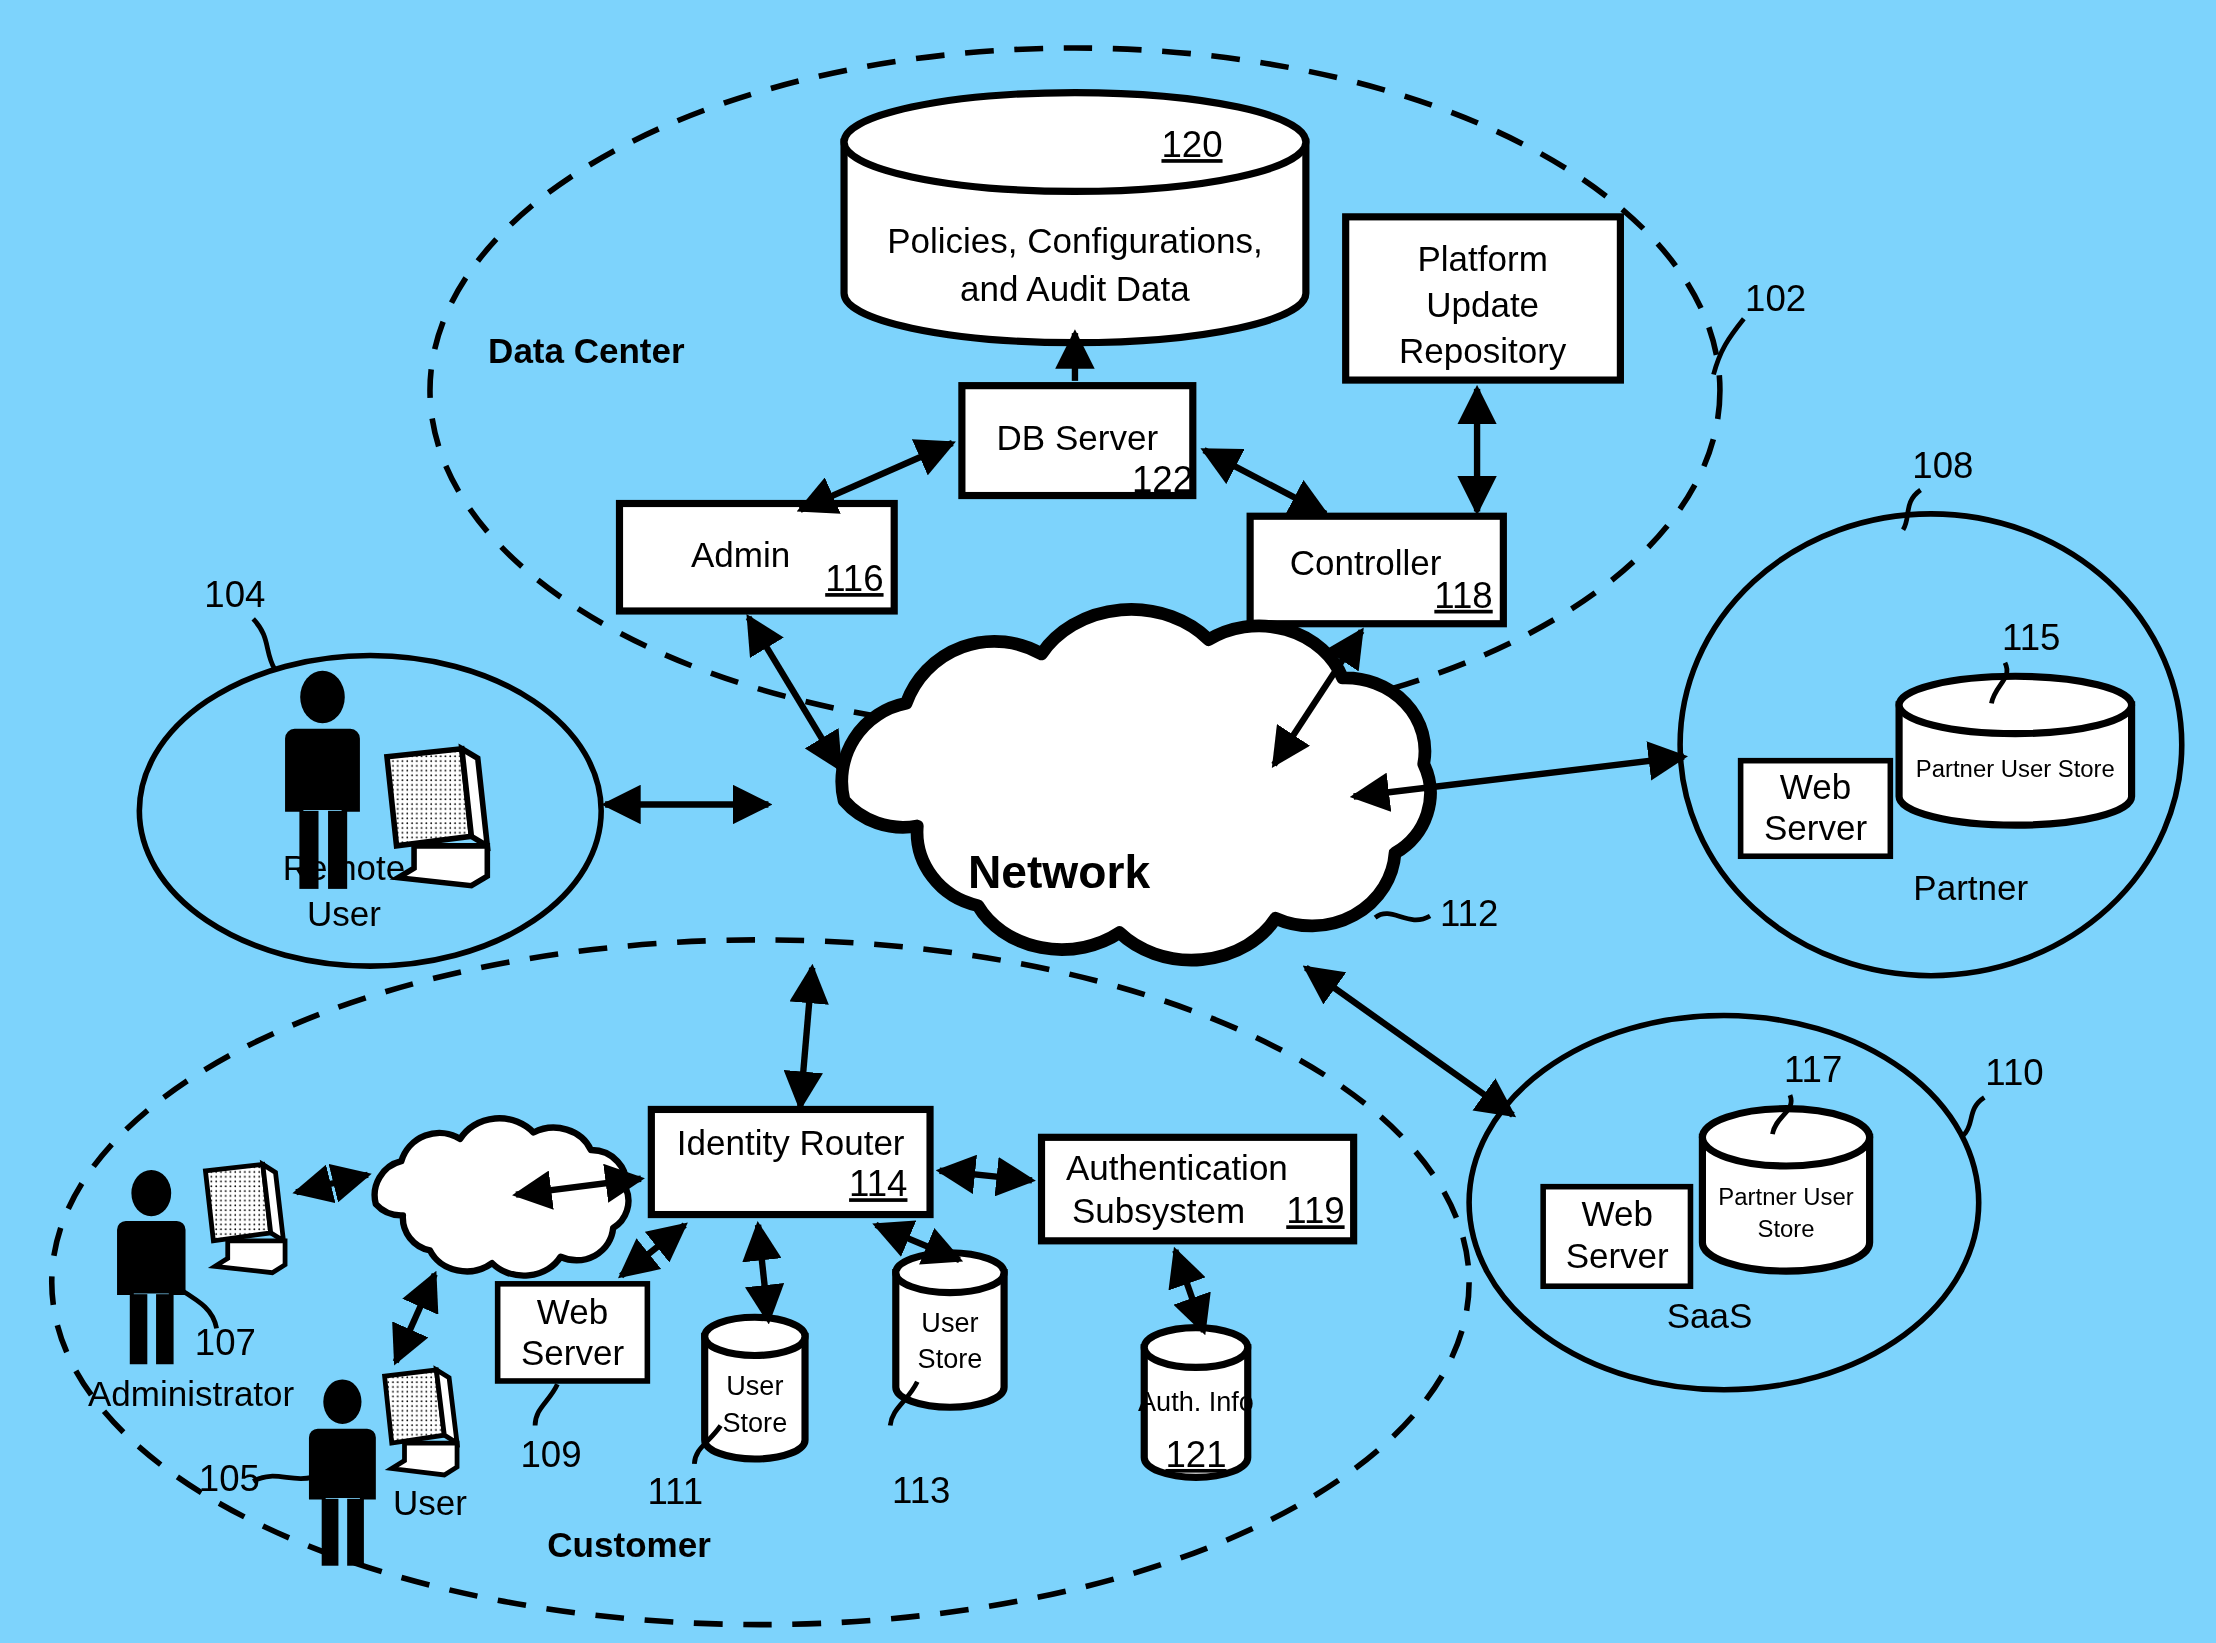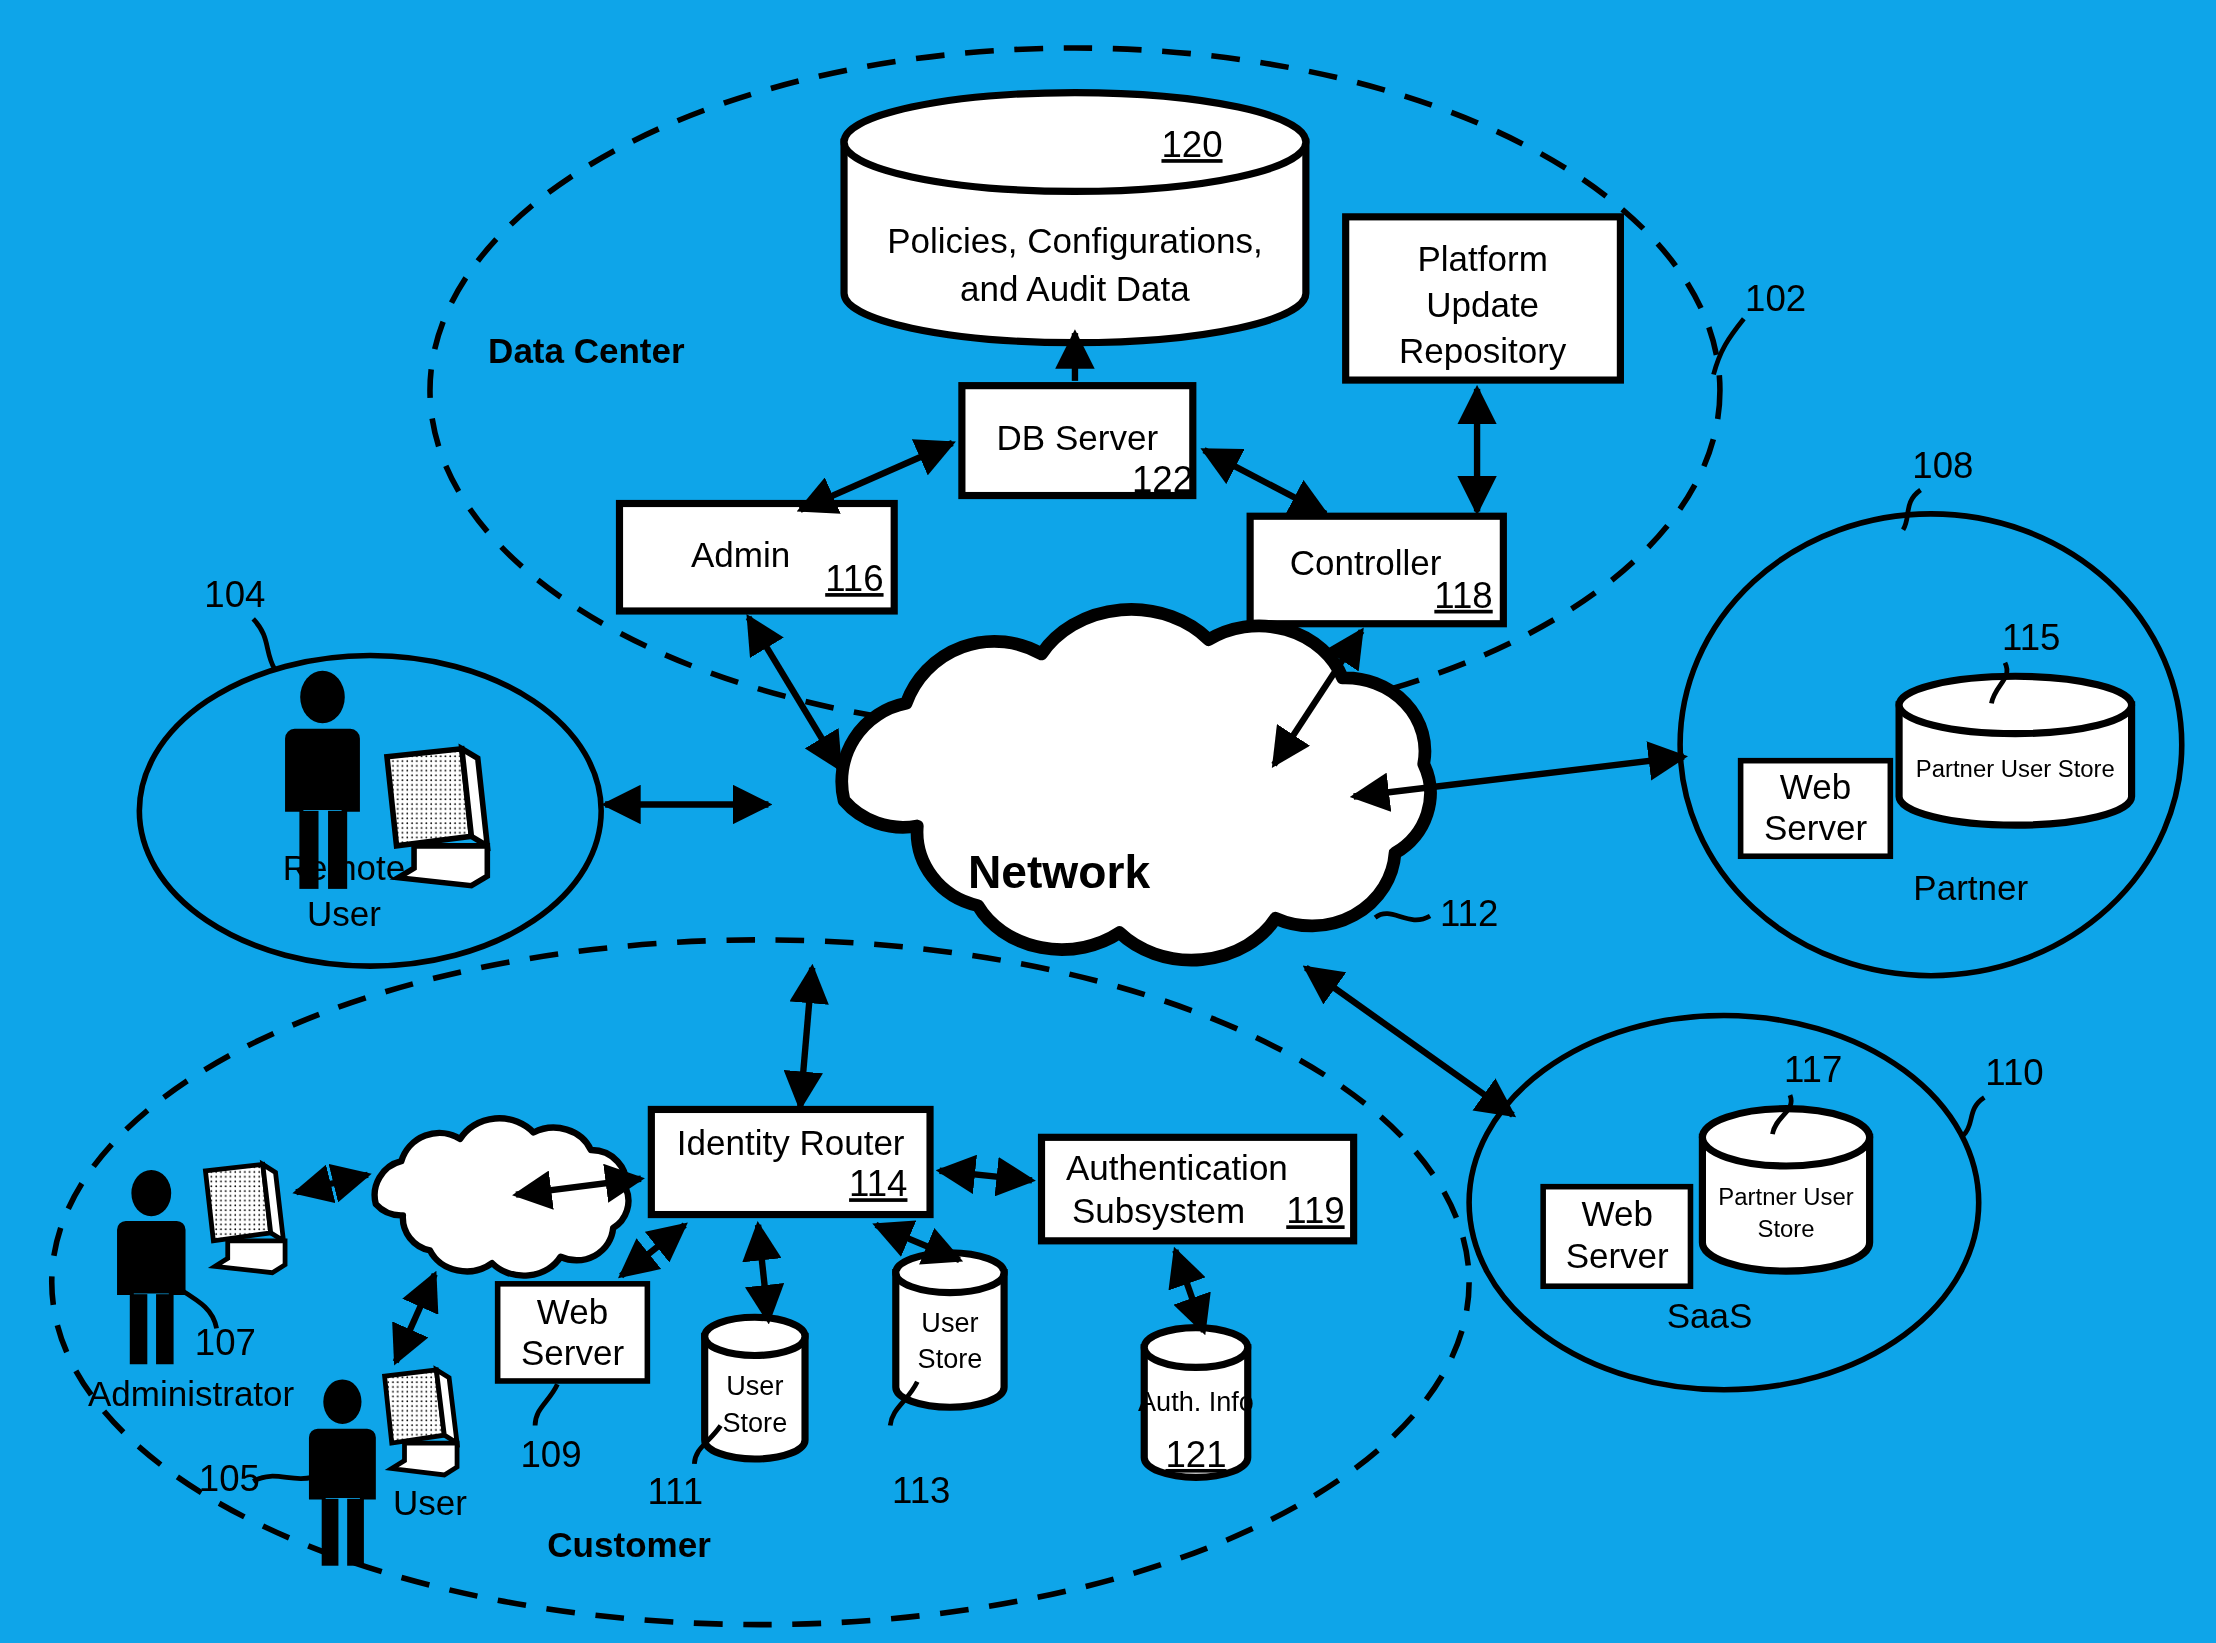--- a/index.html
+++ b/index.html
@@ -1,17 +1,17 @@
 <!DOCTYPE html>
 <html style="font-size:12.7px"><head>
 <meta charset="utf-8">
 <style>
   html,body{margin:0;padding:0;background:#ffffff;}
   body{font-family:"Liberation Sans", sans-serif;}
-  #stage{position:relative;width:2216px;height:1644px;background:#0ea5e9;overflow:hidden;}
+  #stage{position:relative;width:2216px;height:1644px;background:#7dd3fc;overflow:hidden;}
   svg{display:block;}
   .stroke{fill:none;stroke:#000;}
   text{font-family:"Liberation Sans", sans-serif;fill:#000;}
   .lbl{font-size:44px;}
   .lbl-sm{font-size:34px;}
   .lbl-xs{font-size:30px;}
   .refnum{font-size:46px;}
   .bold{font-weight:bold;}
   .net{font-size:58px;font-weight:bold;}
 </style>

